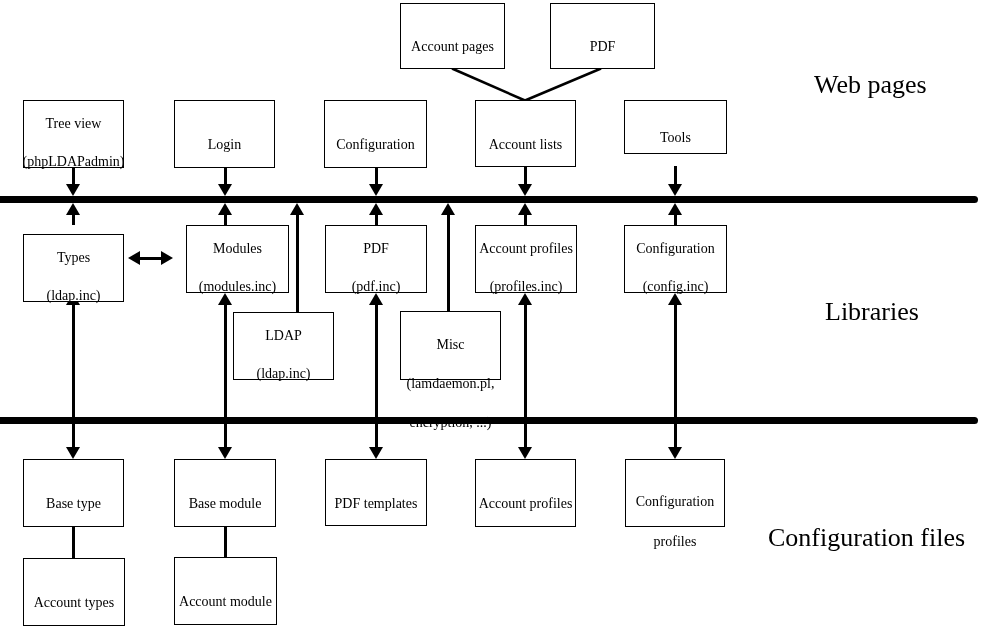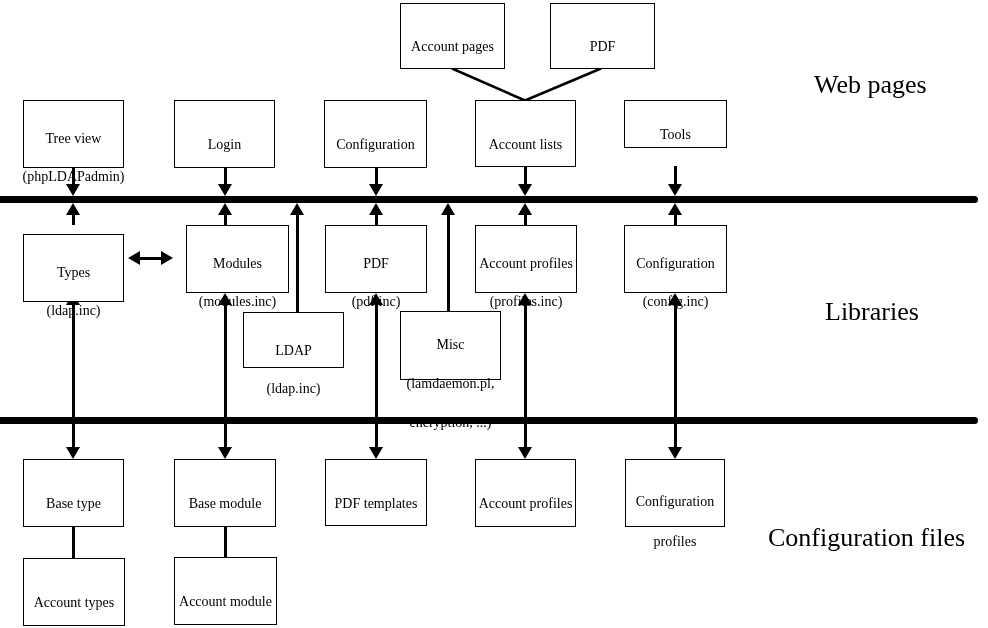--- a/index.html
+++ b/index.html
@@ -6,21 +6,21 @@
   #stage{
     position:relative;width:988px;height:628px;background:#ffffff;overflow:hidden;
     font-family:"Liberation Serif", serif;color:#000;
   }
   .box{
     position:absolute;box-sizing:border-box;border:1px solid #000;background:#fff;
     font-size:14px;text-align:center;display:flex;flex-direction:column;
     align-items:center;justify-content:center;line-height:16px;
   }
   .box .l{display:block;white-space:nowrap;margin-top:22px;}
-  .box.two{justify-content:flex-start;padding:8px 0 13px 0;}
+  .box.two{justify-content:center;padding:8px 0 13px 0;}
   .box.misc{justify-content:flex-start;padding:2px 0 3px 0;line-height:17px;}
   .box.misc .spacer{flex:1;}
   .box.twotight{justify-content:flex-start;padding-top:11px;line-height:18px;}
   .bus{position:absolute;left:0;width:978px;height:7px;background:#000;border-radius:0 4px 4px 0;}
   .vshaft{position:absolute;width:3px;background:#000;}
   .hshaft{position:absolute;height:3px;background:#000;}
   .ah{position:absolute;width:0;height:0;}
   .ah-down{border-left:7px solid transparent;border-right:7px solid transparent;border-top:12px solid #000;}
   .ah-up{border-left:7px solid transparent;border-right:7px solid transparent;border-bottom:12px solid #000;}
   .ah-left{border-top:7px solid transparent;border-bottom:7px solid transparent;border-right:12px solid #000;}
@@ -115,21 +115,21 @@
   </div>
   <div class="box" style="left:174px;top:100px;width:101px;height:68px">
     <span class="l">Login</span>
   </div>
   <div class="box" style="left:324px;top:100px;width:103px;height:68px">
     <span class="l">Configuration</span>
   </div>
   <div class="box" style="left:475px;top:100px;width:101px;height:67px">
     <span class="l">Account lists</span>
   </div>
-  <div class="box" style="left:624px;top:100px;width:103px;height:48px">
+  <div class="box" style="left:624px;top:100px;width:103px;height:54px">
     <span class="l">Tools</span>
   </div>
 
   <div class="box two" style="left:23px;top:234px;width:101px;height:68px">
     <span class="l">Types</span>
     <span class="l">(ldap.inc)</span>
   </div>
   <div class="box two" style="left:186px;top:225px;width:103px;height:68px">
     <span class="l">Modules</span>
     <span class="l">(modules.inc)</span>
@@ -140,21 +140,21 @@
   </div>
   <div class="box two" style="left:475px;top:225px;width:102px;height:68px">
     <span class="l">Account profiles</span>
     <span class="l">(profiles.inc)</span>
   </div>
   <div class="box two" style="left:624px;top:225px;width:103px;height:68px">
     <span class="l">Configuration</span>
     <span class="l">(config.inc)</span>
   </div>
 
-  <div class="box two" style="left:243px;top:312px;width:101px;height:56px">
+  <div class="box two" style="left:233px;top:312px;width:101px;height:68px">
     <span class="l">LDAP</span>
     <span class="l">(ldap.inc)</span>
   </div>
   <div class="box misc" style="left:400px;top:311px;width:101px;height:69px">
     <span class="l">Misc</span>
     <span class="spacer"></span>
     <span class="l">(lamdaemon.pl,</span>
     <span class="l">encryption, ...)</span>
   </div>
 

